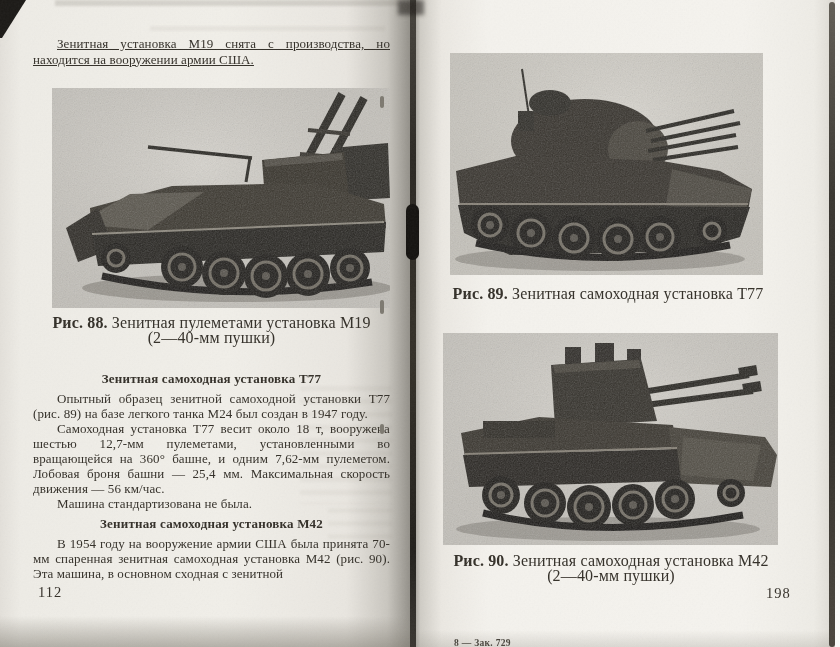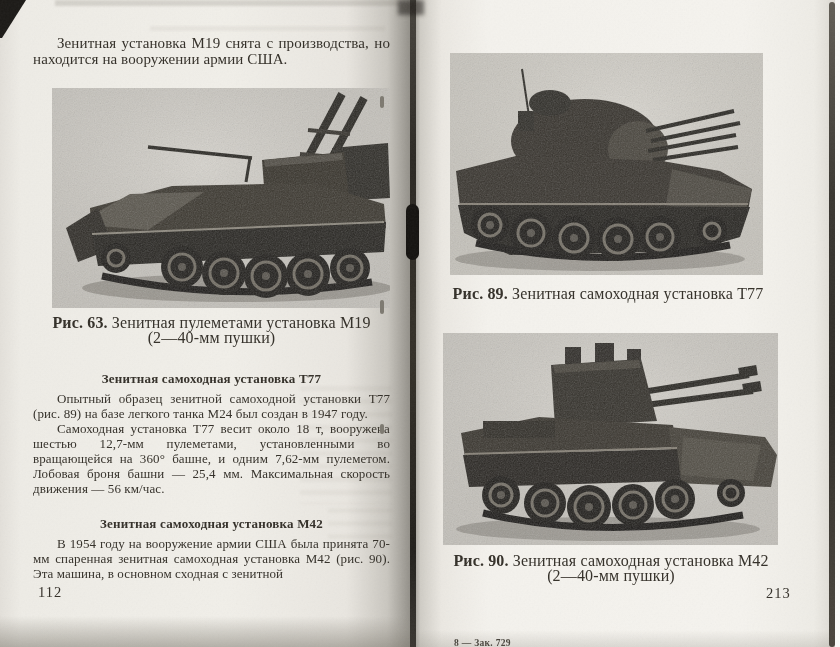--- a/index.html
+++ b/index.html
@@ -36,21 +36,21 @@
   .top-streak{position:absolute;left:55px;top:0;width:345px;height:6px;background:rgba(120,115,104,.22);filter:blur(1px);}
   .ghost{position:absolute;filter:blur(1.2px);opacity:.5;pointer-events:none;
     background:repeating-linear-gradient(180deg,rgba(122,116,104,.16) 0 5px,rgba(122,116,104,0) 5px 13px);}
   .g1{left:150px;top:26px;width:235px;height:10px;}
   .g2{left:300px;top:386px;width:92px;height:118px;opacity:.38;}
   .g3{left:328px;top:508px;width:64px;height:40px;opacity:.34;}
   .paper-grain{position:absolute;left:0;top:0;pointer-events:none;}
   
   .body-text{position:absolute;margin:0;text-align:justify;text-indent:24px;
     font-size:13px;line-height:15px;letter-spacing:.1px;}
-  .intro{left:33px;top:36px;width:357px;font-size:15px;line-height:15.6px;}
+  .intro{left:33px;top:36px;width:357px;font-size:13px;line-height:15.6px;text-decoration:underline;}
   .t77-text{left:33px;top:391px;width:357px;}
   .m42-text{left:33px;top:536px;width:357px;}
   .body-text p{margin:0;text-indent:24px;}
   .sec-heading{position:absolute;margin:0;font-size:13px;font-weight:700;text-align:center;letter-spacing:.2px;}
   .h-t77{left:33px;top:371px;width:357px;}
   .h-m42{left:33px;top:516px;width:357px;}
   .caption{position:absolute;text-align:center;font-size:16px;line-height:15px;letter-spacing:.15px;}
   .cap-label{font-weight:700;}
   .cap88{left:33px;top:315px;width:357px;}
   .cap89{left:440px;top:286px;width:336px;}
@@ -128,29 +128,30 @@
           <circle cx="256" cy="186" r="4" fill="#55514a"></circle>
         <circle cx="298" cy="180" r="20" fill="#1d1b18"></circle>
           <circle cx="298" cy="180" r="12" fill="none" stroke="#6e695f" stroke-width="3"></circle>
           <circle cx="298" cy="180" r="4" fill="#55514a"></circle>
       </g>
       <rect width="338" height="220" filter="url(#g88)" opacity=".27"></rect>
     </svg>
   </figure>
 
   <div class="caption cap88">
-    <div><span class="cap-label">Рис. 63.</span> <span>Зенитная пулеметами установка М19</span></div>
+    <div><span class="cap-label">Рис. 88.</span> <span>Зенитная пулеметами установка М19</span></div>
     <div>(2—40-мм пушки)</div>
   </div>
 
   <h2 class="sec-heading h-t77">Зенитная самоходная установка Т77</h2>
 
   <div class="body-text t77-text">
     <p>Опытный образец зенитной самоходной установки Т77 (рис. 89) на базе легкого танка М24 был создан в 1947 году.</p>
     <p>Самоходная установка Т77 весит около 18 т, вооружена шестью 12,7-мм пулеметами, установленными во вращающейся на 360° башне, и одним 7,62-мм пулеметом. Лобовая броня башни — 25,4 мм. Максимальная скорость движения — 56 км/час.</p>
+    <p>Машина стандартизована не была.</p>
   </div>
 
   <h2 class="sec-heading h-m42">Зенитная самоходная установка М42</h2>
 
   <div class="body-text m42-text">
     <p>В 1954 году на вооружение армии США была принята 70-мм спаренная зенитная самоходная установка М42 (рис. 90). Эта машина, в основном сходная с зенитной</p>
   </div>
 
   <div class="page-num num-112">112</div>
 
@@ -274,21 +275,21 @@
       <rect width="335" height="212" filter="url(#g90)" opacity=".27"></rect>
     </svg>
   </figure>
 
   <div class="caption cap90">
     <div><span class="cap-label">Рис. 90.</span> <span>Зенитная самоходная установка М42</span></div>
     <div>(2—40-мм пушки)</div>
   </div>
 
   <div class="printers-mark">8 — Зак. 729</div>
-  <div class="page-num num-113">213</div>
+  <div class="page-num num-113">198</div>
 
   <div class="ghost g1"></div>
   <div class="ghost g2"></div>
   <div class="ghost g3"></div>
   <div class="top-streak"></div>
   <div class="bottom-band-left"></div>
   <div class="bottom-band-right"></div>
   <div class="gutter-line"></div>
   <div class="gutter-blob"></div>
   <div class="gutter-top-smudge"></div>

